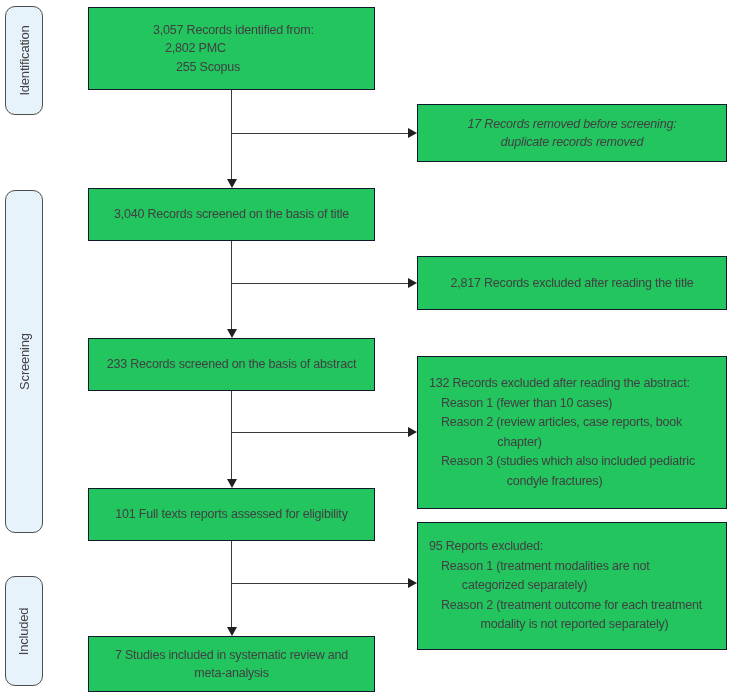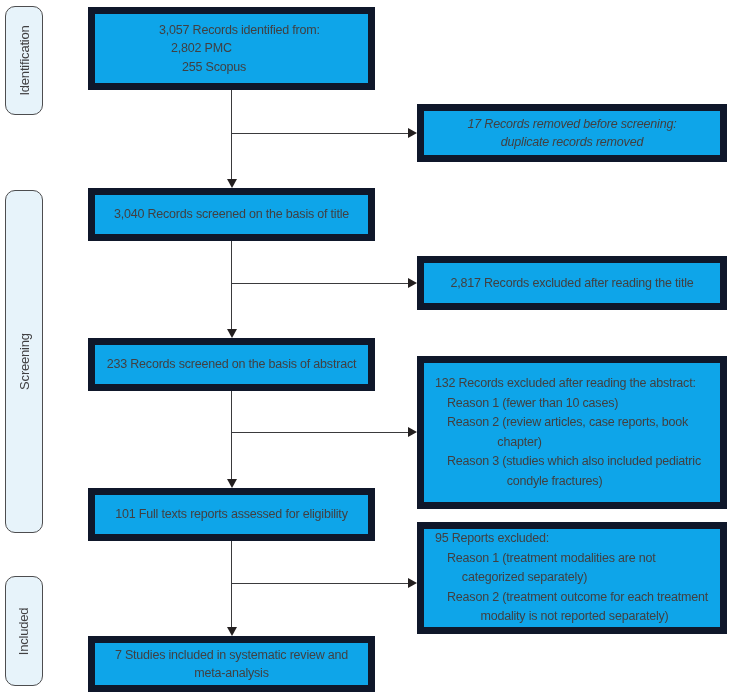--- a/index.html
+++ b/index.html
@@ -23,22 +23,22 @@
   }
   .stage span{
     transform:rotate(-90deg);
     white-space:nowrap;
     font-size:13px;
   }
   
   .box{
     position:absolute;
     box-sizing:border-box;
-    border:7px solid #0f172a;
-    background:#0ea5e9;
+    border:1px solid #0f172a;
+    background:#22c55e;
     display:flex;align-items:center;justify-content:center;
     line-height:18.5px;
   }
   .box .inner{width:100%;}
   .center{text-align:center;}
   .leftblock{text-align:left;}
   .line{white-space:nowrap;}
   
   .b1-inner{padding-left:64px;}
   .ind1{padding-left:12px;}
@@ -118,21 +118,21 @@
     <div class="inner rb-inner">
       <div class="line">132 Records excluded after reading the abstract:</div>
       <div class="line reason">Reason 1 (fewer than 10 cases)</div>
       <div class="line reason">Reason 2 (review articles, case reports, book</div>
       <div class="cont" style="padding-right:110px;">chapter)</div>
       <div class="line reason">Reason 3 (studies which also included pediatric</div>
       <div class="cont" style="padding-right:40px;">condyle fractures)</div>
     </div>
   </div>
 
-  <div class="box" style="left:417px;top:522px;width:310px;height:112px;">
+  <div class="box" style="left:417px;top:522px;width:310px;height:128px;">
     <div class="inner rb-inner">
       <div class="line">95 Reports excluded:</div>
       <div class="line reason">Reason 1 (treatment modalities are not</div>
       <div class="cont" style="padding-right:100px;">categorized separately)</div>
       <div class="line reason">Reason 2 (treatment outcome for each treatment</div>
       <div class="cont">modality is not reported separately)</div>
     </div>
   </div>
 
   <div class="vline" style="left:231px;top:90px;height:89px;"></div>

